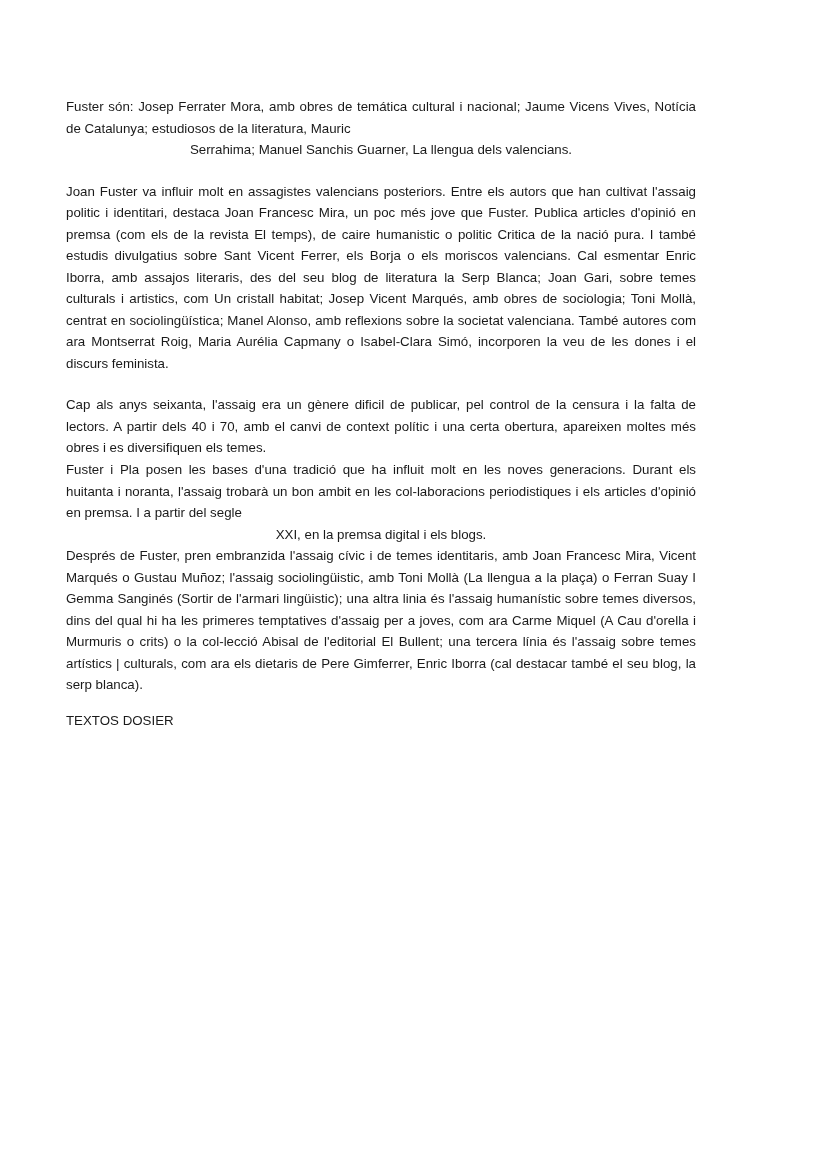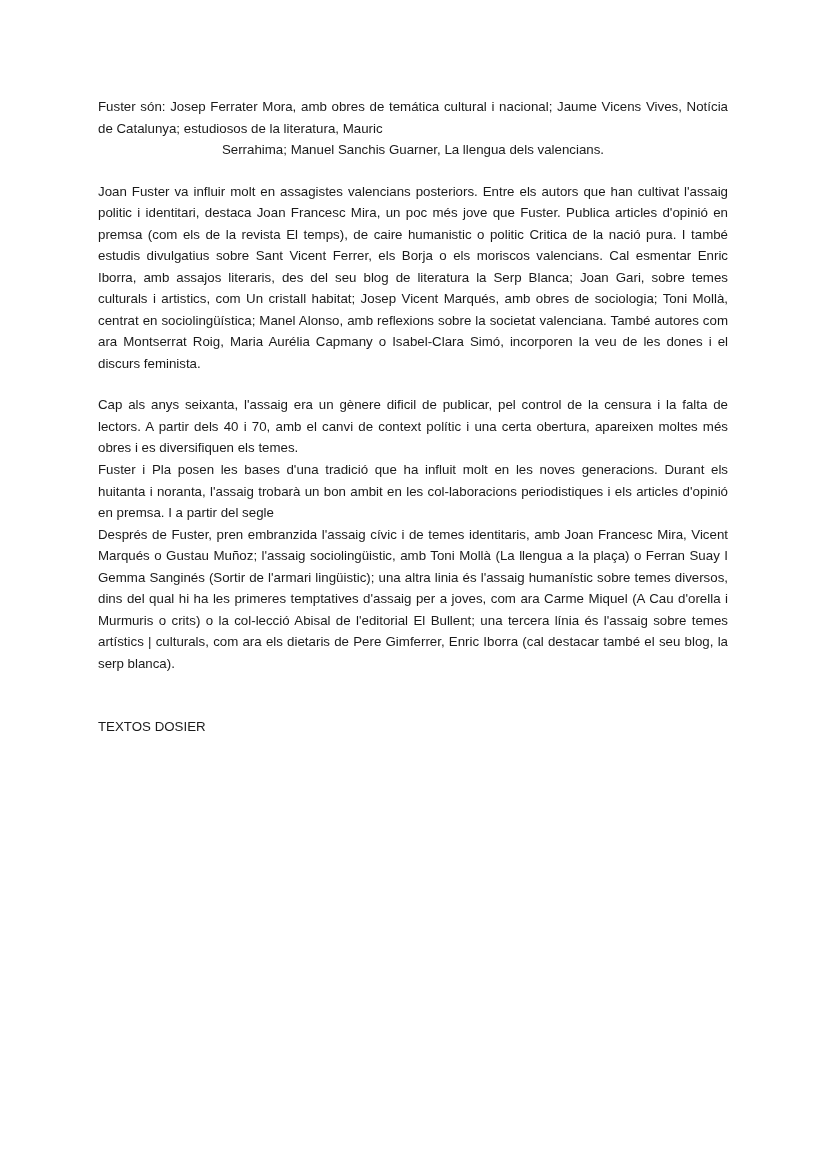--- a/index.html
+++ b/index.html
@@ -13,41 +13,41 @@
     font-family: "Liberation Sans", sans-serif;
     color: #000000;
     -webkit-font-smoothing: antialiased;
   }
   .page {
     position: relative;
     width: 828px;
     height: 1169px;
     background: #ffffff;
     box-sizing: border-box;
-    padding: 96px 100px 0 98px;
+    padding: 96px 100px 0 66px;
   }
   .doc-body {
     width: 630px;
   }
   p.para {
     margin: 0;
     font-size: 13.3px;
     line-height: 1.62;
     text-align: justify;
     text-justify: inter-word;
     color: #1a1a1a;
   }
   p.para.left {
     text-align: center;
   }
   .gap-block {
     height: 20px;
   }
   .tail {
-    margin-top: 42px;
+    margin-top: 14px;
     font-size: 13.3px;
     line-height: 1.62;
     text-align: left;
     color: #1a1a1a;
   }
 </style>
 </head>
 <body>
 
 <div class="page">
@@ -57,18 +57,19 @@
     <p class="para left">Serrahima; Manuel Sanchis Guarner, La llengua dels valencians.</p>
 
     <div class="gap-block"></div>
 
     <p class="para">Joan Fuster va influir molt en assagistes valencians posteriors. Entre els autors que han cultivat l'assaig politic i identitari, destaca Joan Francesc Mira, un poc més jove que Fuster. Publica articles d'opinió en premsa (com els de la revista El temps), de caire humanistic o politic Critica de la nació pura. I també estudis divulgatius sobre Sant Vicent Ferrer, els Borja o els moriscos valencians. Cal esmentar Enric Iborra, amb assajos literaris, des del seu blog de literatura la Serp Blanca; Joan Gari, sobre temes culturals i artistics, com Un cristall habitat; Josep Vicent Marqués, amb obres de sociologia; Toni Mollà, centrat en sociolingüística; Manel Alonso, amb reflexions sobre la societat valenciana. També autores com ara Montserrat Roig, Maria Aurélia Capmany o Isabel-Clara Simó, incorporen la veu de les dones i el discurs feminista.</p>
 
     <div class="gap-block"></div>
 
     <p class="para">Cap als anys seixanta, l'assaig era un gènere dificil de publicar, pel control de la censura i la falta de lectors. A partir dels 40 i 70, amb el canvi de context polític i una certa obertura, apareixen moltes més obres i es diversifiquen els temes.</p>
     <p class="para">Fuster i Pla posen les bases d'una tradició que ha influit molt en les noves generacions. Durant els huitanta i noranta, l'assaig trobarà un bon ambit en les col-laboracions periodistiques i els articles d'opinió en premsa. I a partir del segle</p>
+    <p class="para left">XXI, en la premsa digital i els blogs.</p>
     <p class="para">Després de Fuster, pren embranzida l'assaig cívic i de temes identitaris, amb Joan Francesc Mira, Vicent Marqués o Gustau Muñoz; l'assaig sociolingüistic, amb Toni Mollà (La llengua a la plaça) o Ferran Suay I Gemma Sanginés (Sortir de l'armari lingüistic); una altra linia és l'assaig humanístic sobre temes diversos, dins del qual hi ha les primeres temptatives d'assaig per a joves, com ara Carme Miquel (A Cau d'orella i Murmuris o crits) o la col-lecció Abisal de l'editorial El Bullent; una tercera línia és l'assaig sobre temes artístics | culturals, com ara els dietaris de Pere Gimferrer, Enric Iborra (cal destacar també el seu blog, la serp blanca).</p>
 
     <div class="tail">TEXTOS DOSIER</div>
 
   </div>
 </div>
 
 </body></html>

